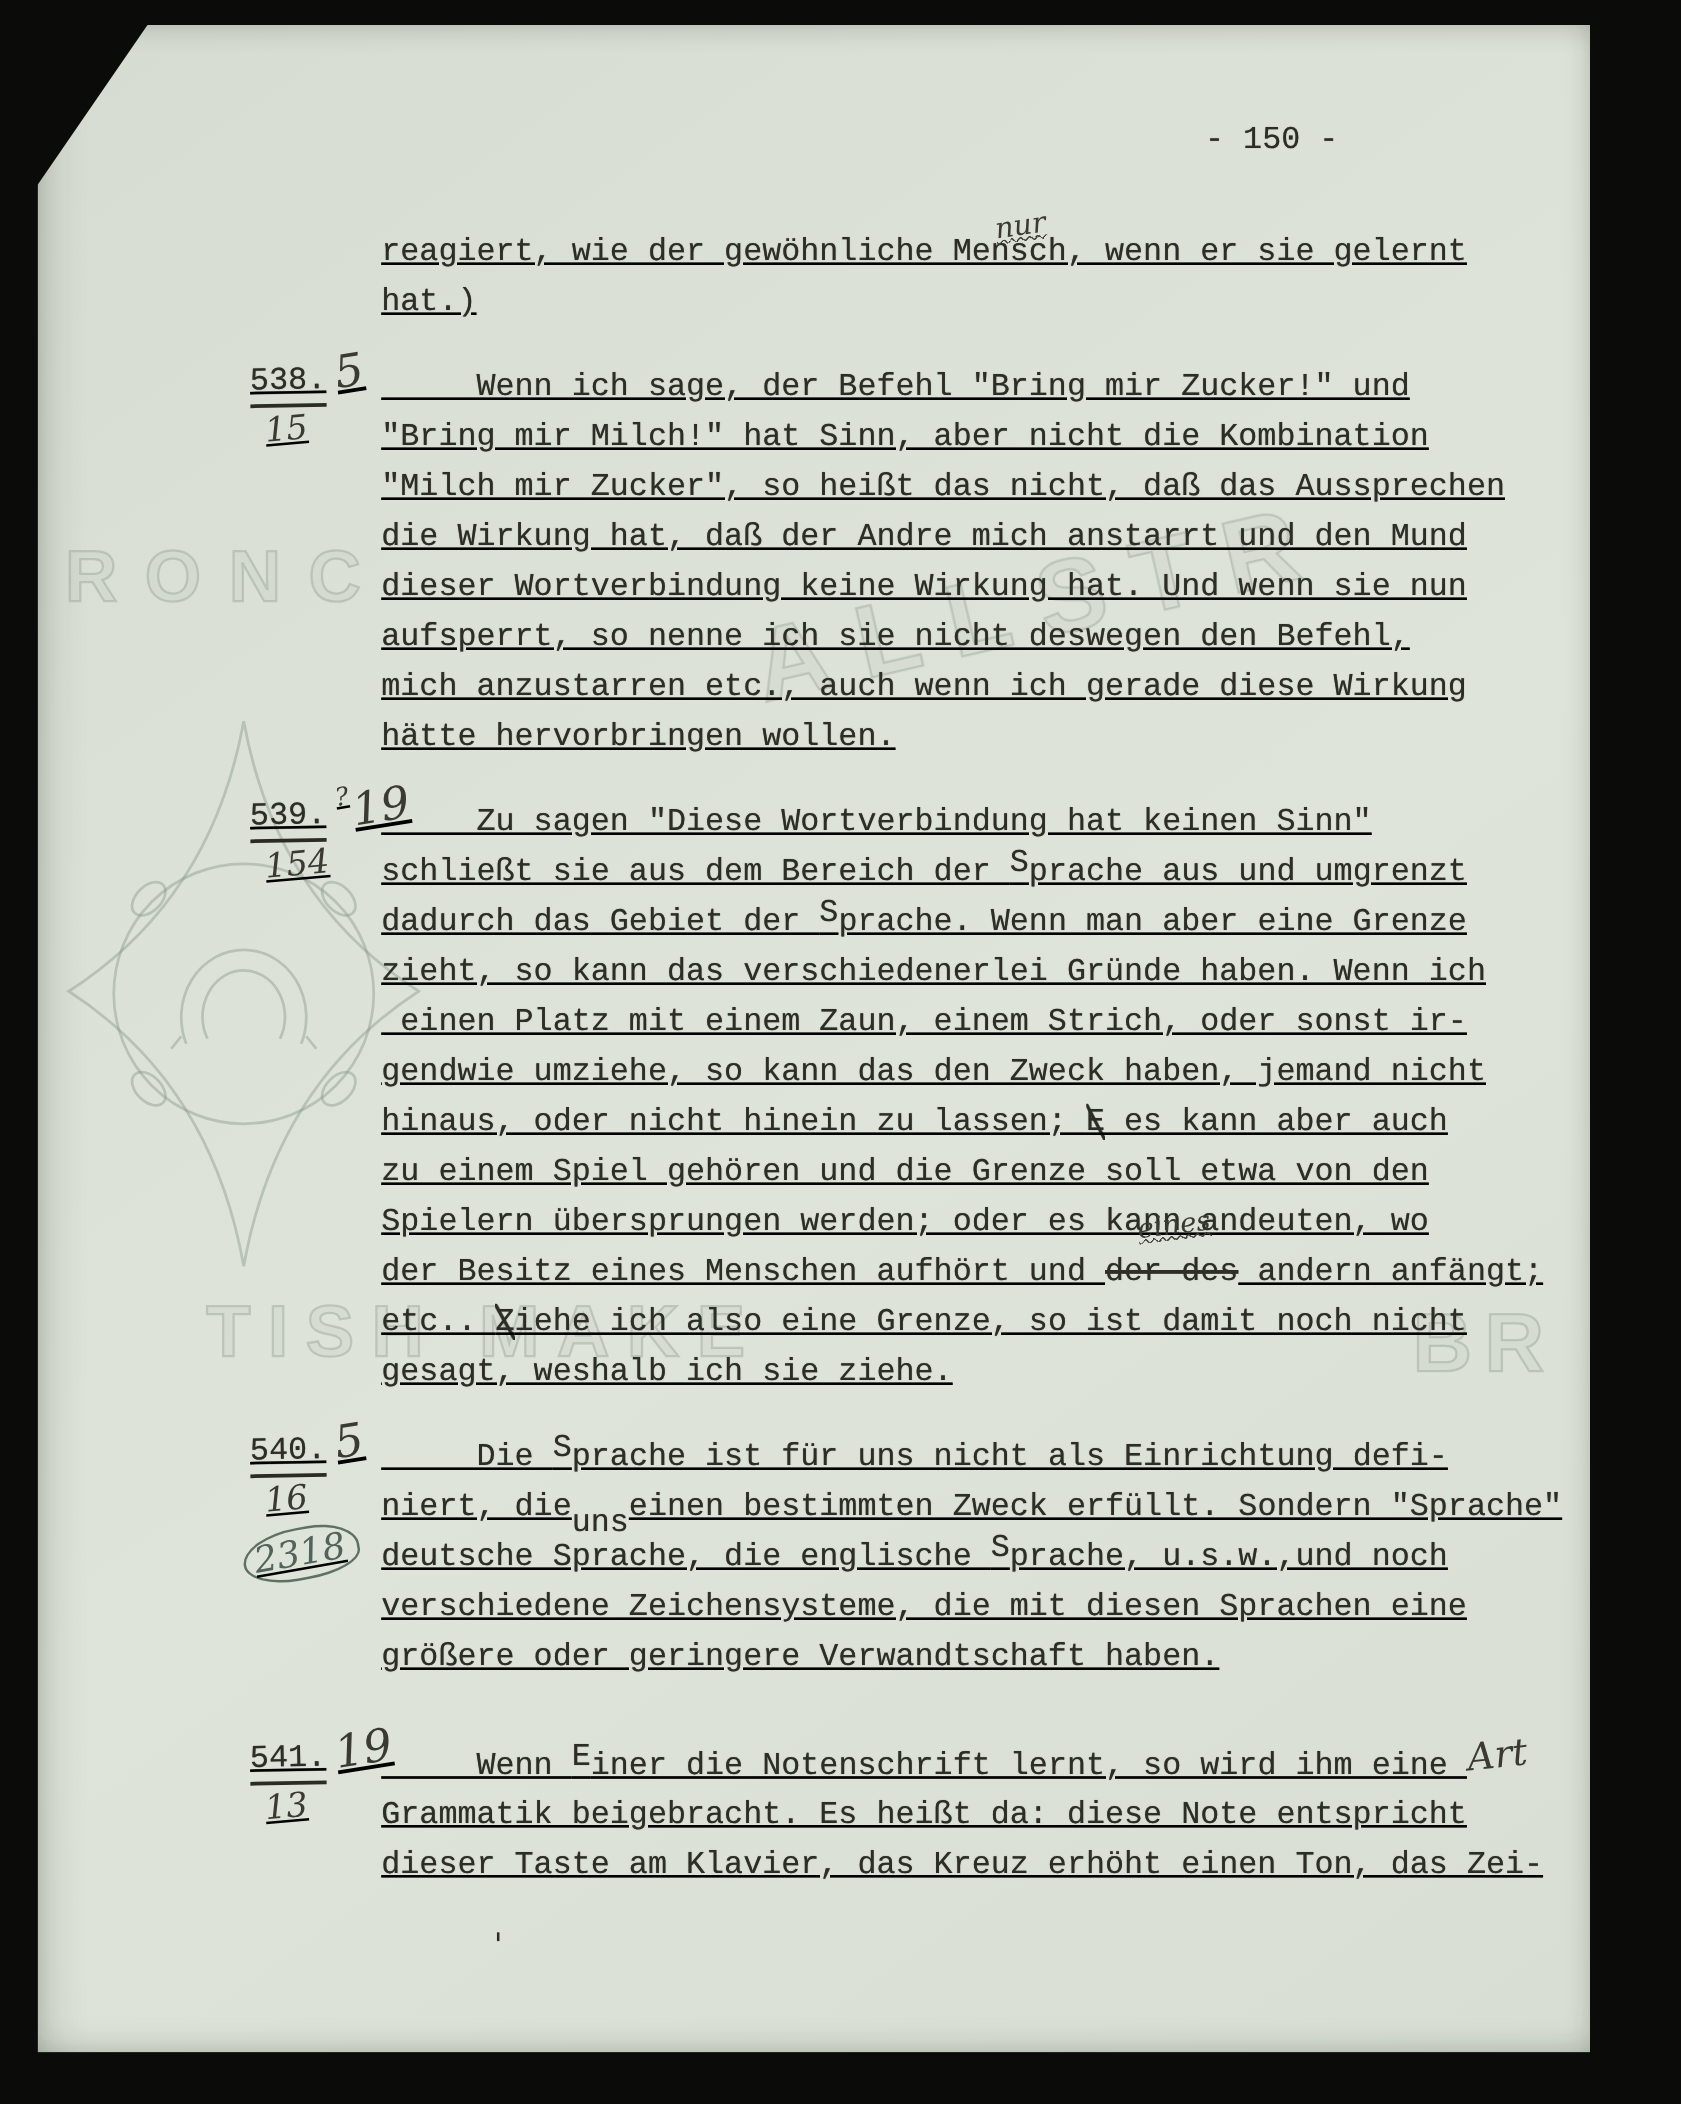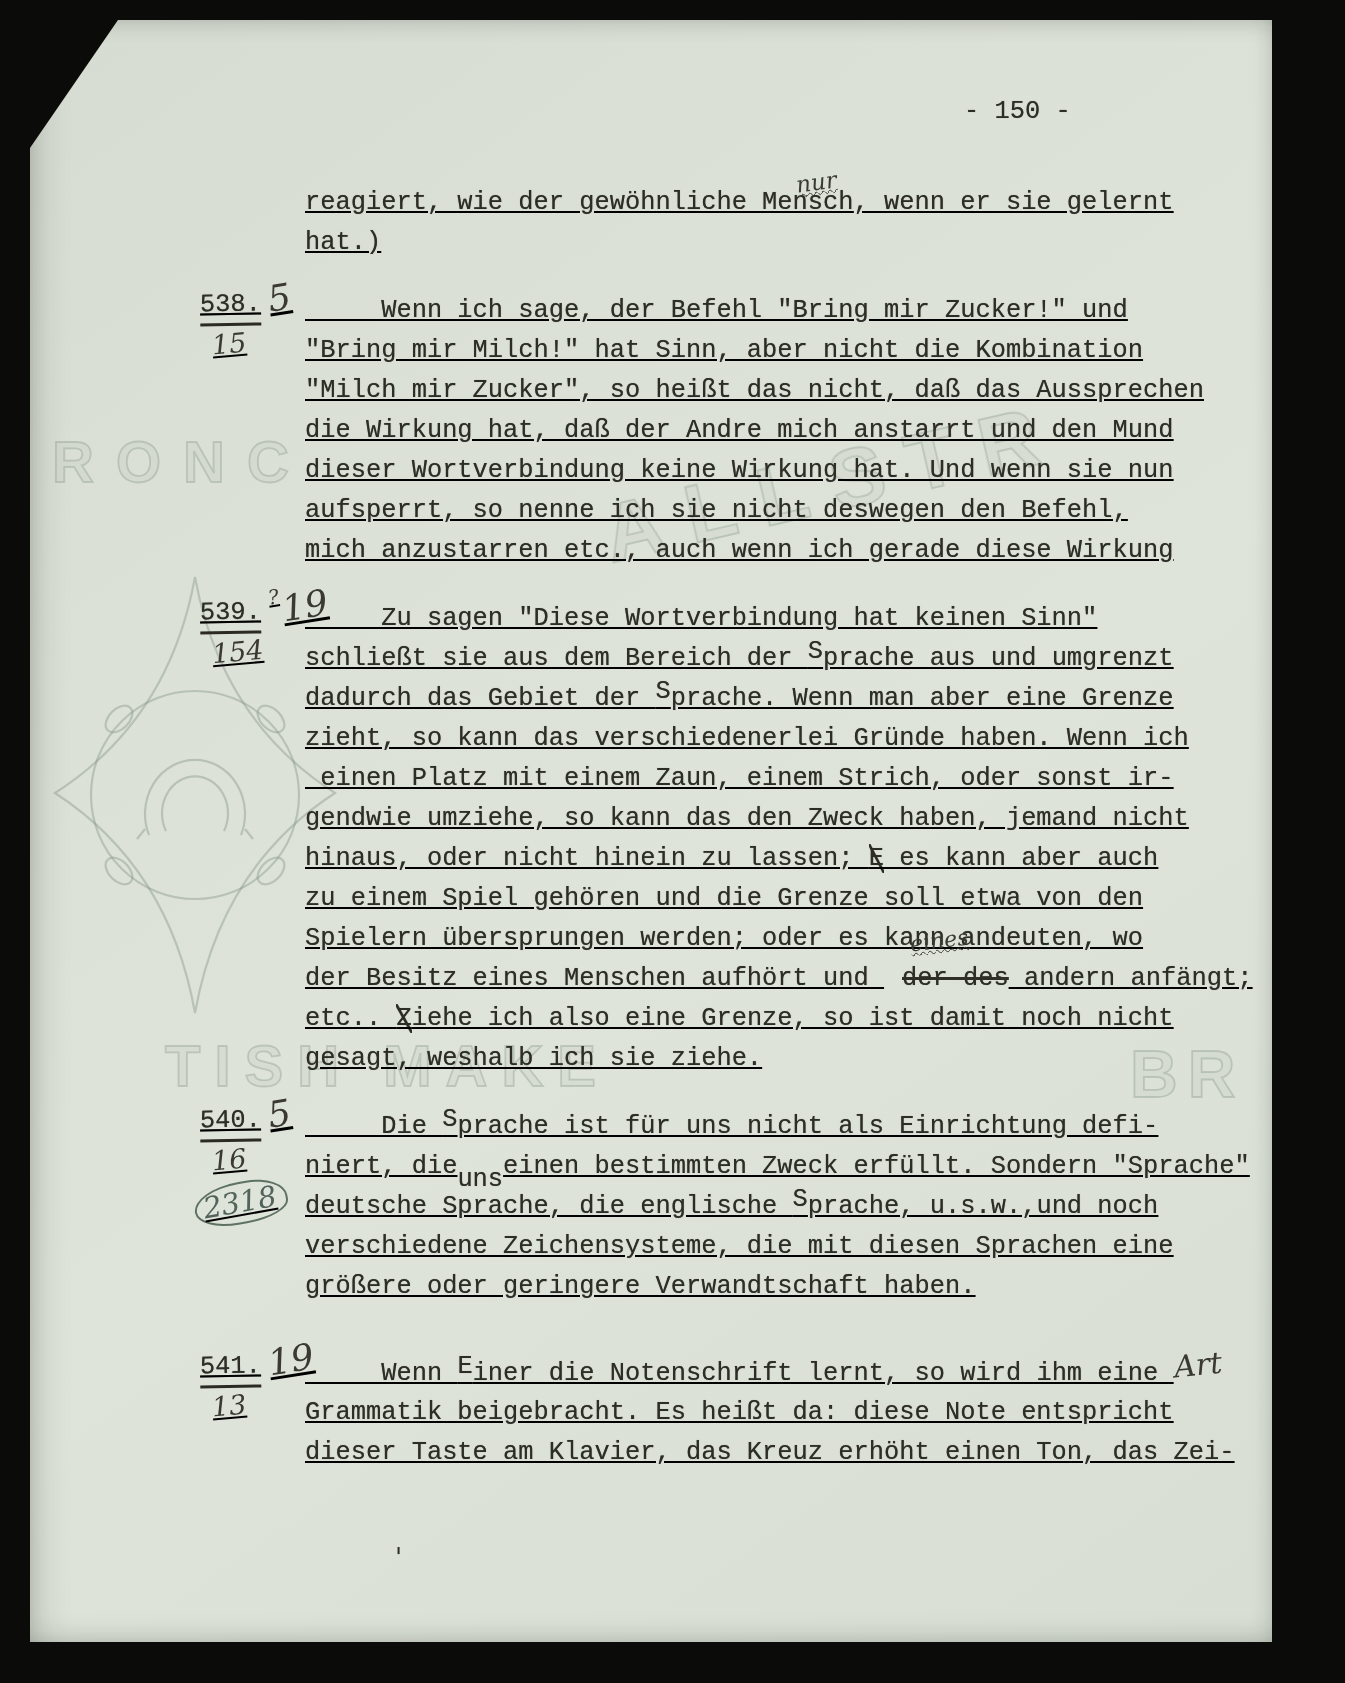--- a/index.html
+++ b/index.html
@@ -49,21 +49,20 @@
   .raised{position:relative;top:-7px;}
   .lowered{position:relative;top:13px;}
   .cancel{
     position:relative;
     background:linear-gradient(to top right,transparent 43%,#2d2d27 47%,#2d2d27 53%,transparent 57%);
   }
   .struck{
     text-decoration:line-through;
     text-decoration-thickness:3px;
     text-decoration-color:#2f2f28;
-    margin-left:18px;
   }
   .strikewrap{position:relative;display:inline-block;}
   
   .hw{font-family:"DejaVu Serif",serif;font-style:italic;color:#3a3a32;}
   .inswrap{position:relative;display:inline-block;width:0;height:2px;overflow:visible;}
   .ins-float{
     position:absolute;left:-58px;bottom:16px;font-size:23px;line-height:22px;
     transform:rotate(-8deg);white-space:nowrap;
     text-decoration:underline wavy 1px #3a3a32;
   }
@@ -128,20 +127,21 @@
           <div class="hw below-hw">15</div>
         </div>
         <div class="body-cell">
           <div class="line"><span class="typed">     Wenn ich sage, der Befehl "Bring mir Zucker!" und</span></div>
           <div class="line"><span class="typed">"Bring mir Milch!" hat Sinn, aber nicht die Kombination</span></div>
           <div class="line"><span class="typed">"Milch mir Zucker", so heißt das nicht, daß das Aussprechen</span></div>
           <div class="line"><span class="typed">die Wirkung hat, daß der Andre mich anstarrt und den Mund</span></div>
           <div class="line"><span class="typed">dieser Wortverbindung keine Wirkung hat. Und wenn sie nun</span></div>
           <div class="line"><span class="typed">aufsperrt, so nenne ich sie nicht deswegen den Befehl,</span></div>
           <div class="line"><span class="typed">mich anzustarren etc., auch wenn ich gerade diese Wirkung</span></div>
+          <div class="line"><span class="typed">hätte hervorbringen wollen.</span></div>
         </div>
       </div>
       <div class="section">
         <div class="margin-cell">
           <div class="margin-head">
             <span class="typed sec-num">539.</span>
             <span class="hw side-hw small">?</span>
             <span class="hw side-hw">19</span>
           </div>
           <div class="hw below-hw">154</div>

